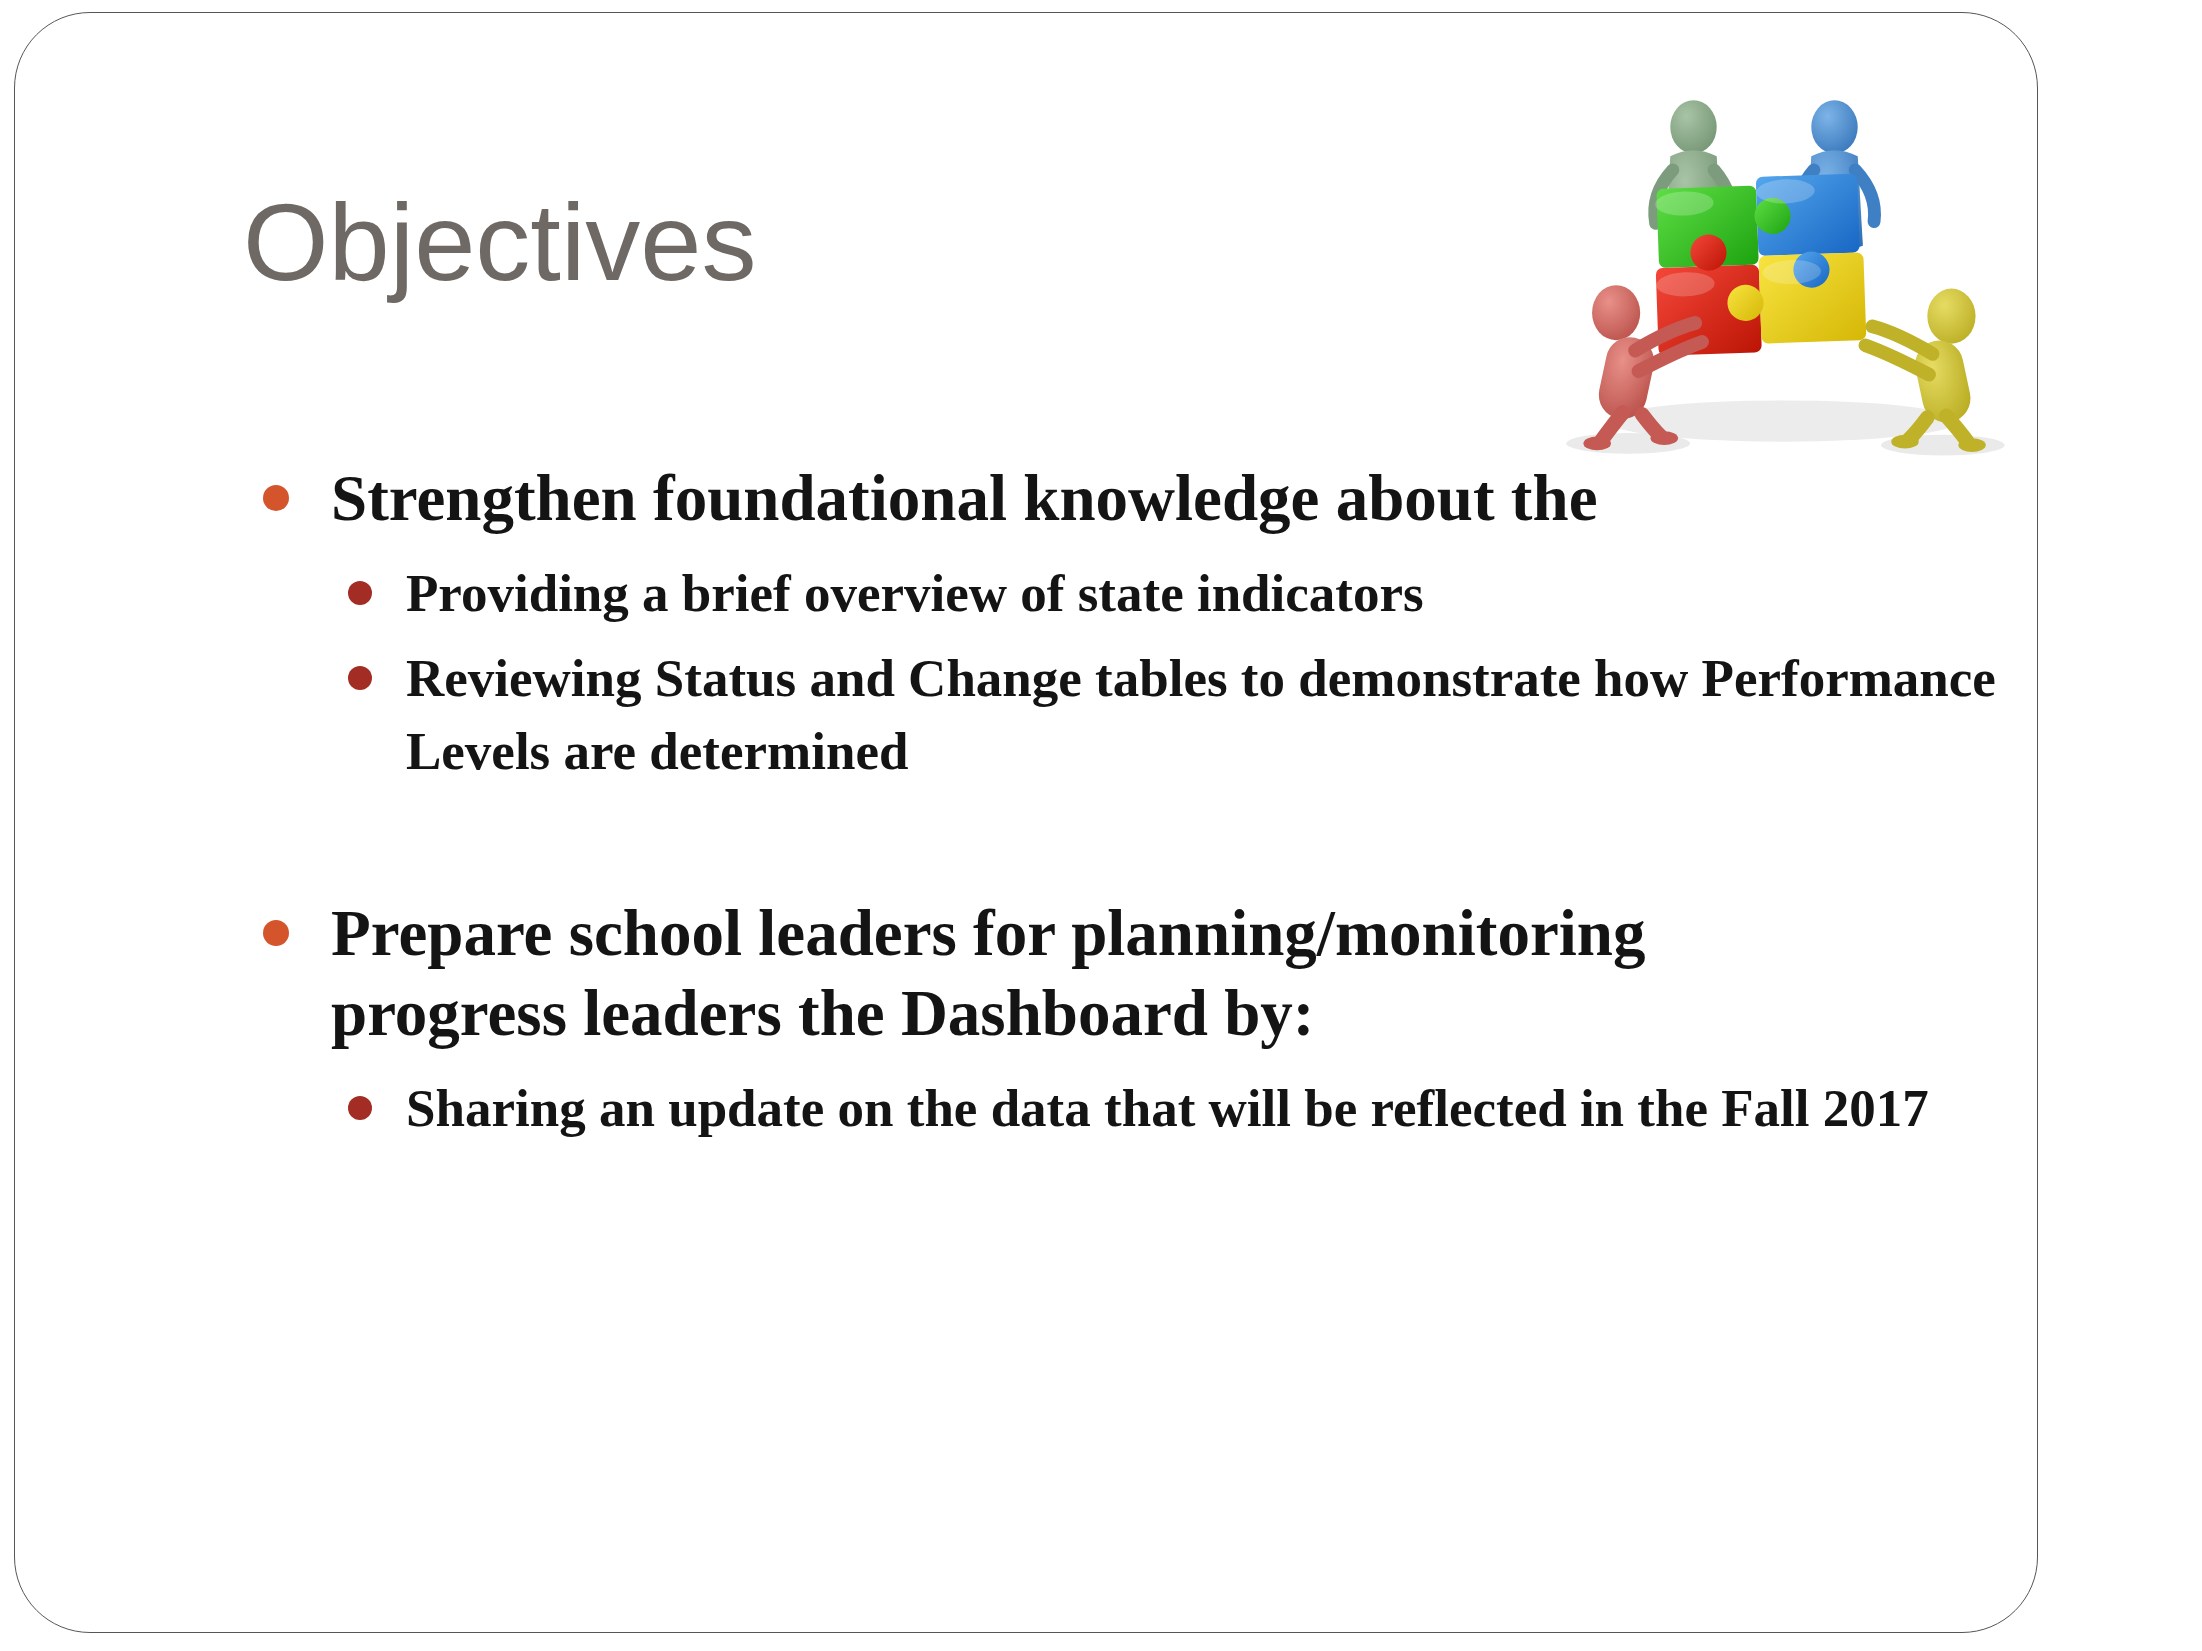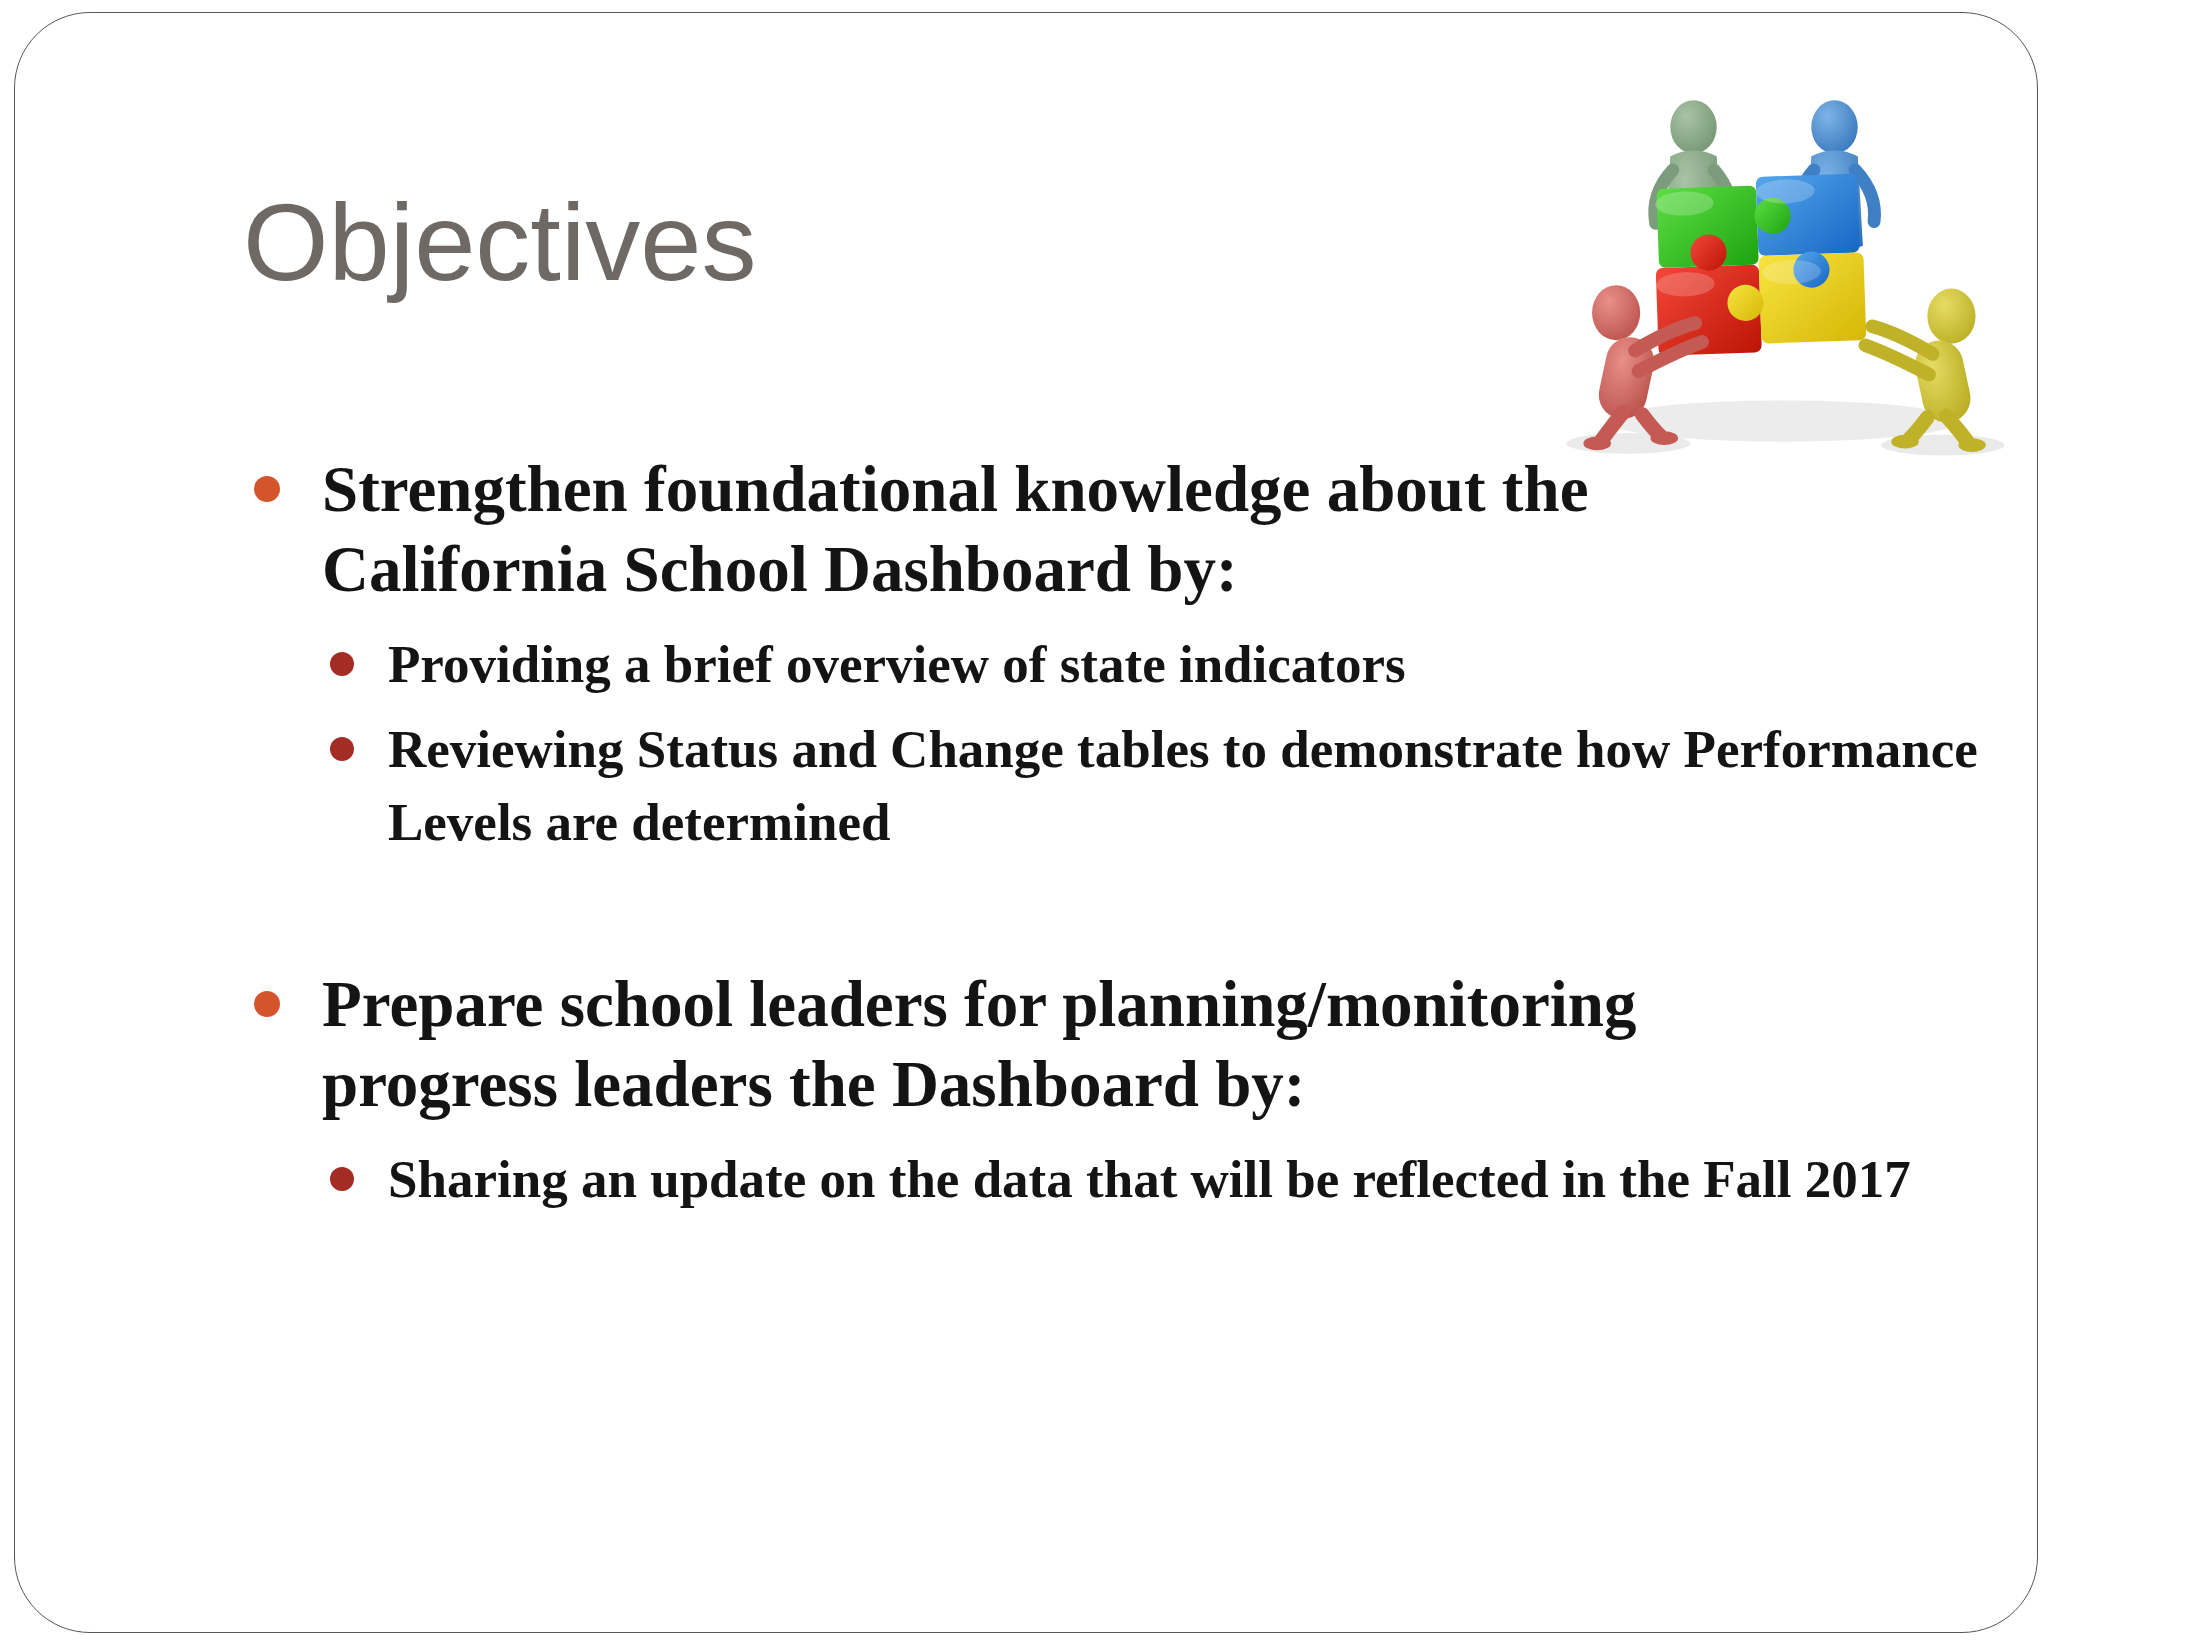--- a/index.html
+++ b/index.html
@@ -46,21 +46,21 @@
   .content {
     position: absolute;
     left: 248px;
     top: 446px;
     width: 1876px;
     font-family: "Liberation Serif", serif;
     color: var(--body, #141414);
   }
   ul.bullets, ul.subs {
     list-style: none;
-    margin: 3px;
+    margin: 12px;
     padding: 0;
   }
   li.bullet-l1 {
     position: relative;
     padding-left: 71px;
     font-size: 65px;
     font-weight: bold;
     line-height: 80px;
   }
   li.bullet-l1 + li.bullet-l1 {
@@ -200,21 +200,20 @@
       <ellipse cx="414" cy="466" rx="16" ry="8" fill="#bfb228"></ellipse>
     </g>
   </svg>
 
   <div class="content">
     <ul class="bullets">
 
       <li class="bullet-l1">
         <span class="dot-l1"></span>
         <span class="line">Strengthen foundational knowledge about the</span>
-        <span class="line">California School Dashboard by:</span>
         <ul class="subs">
           <li class="bullet-l2">
             <span class="dot-l2"></span>
             <span class="line">Providing a brief overview of state indicators</span>
           </li>
           <li class="bullet-l2">
             <span class="dot-l2"></span>
             <span class="line">Reviewing Status and Change tables to demonstrate how Performance</span>
             <span class="line">Levels are determined</span>
           </li>

